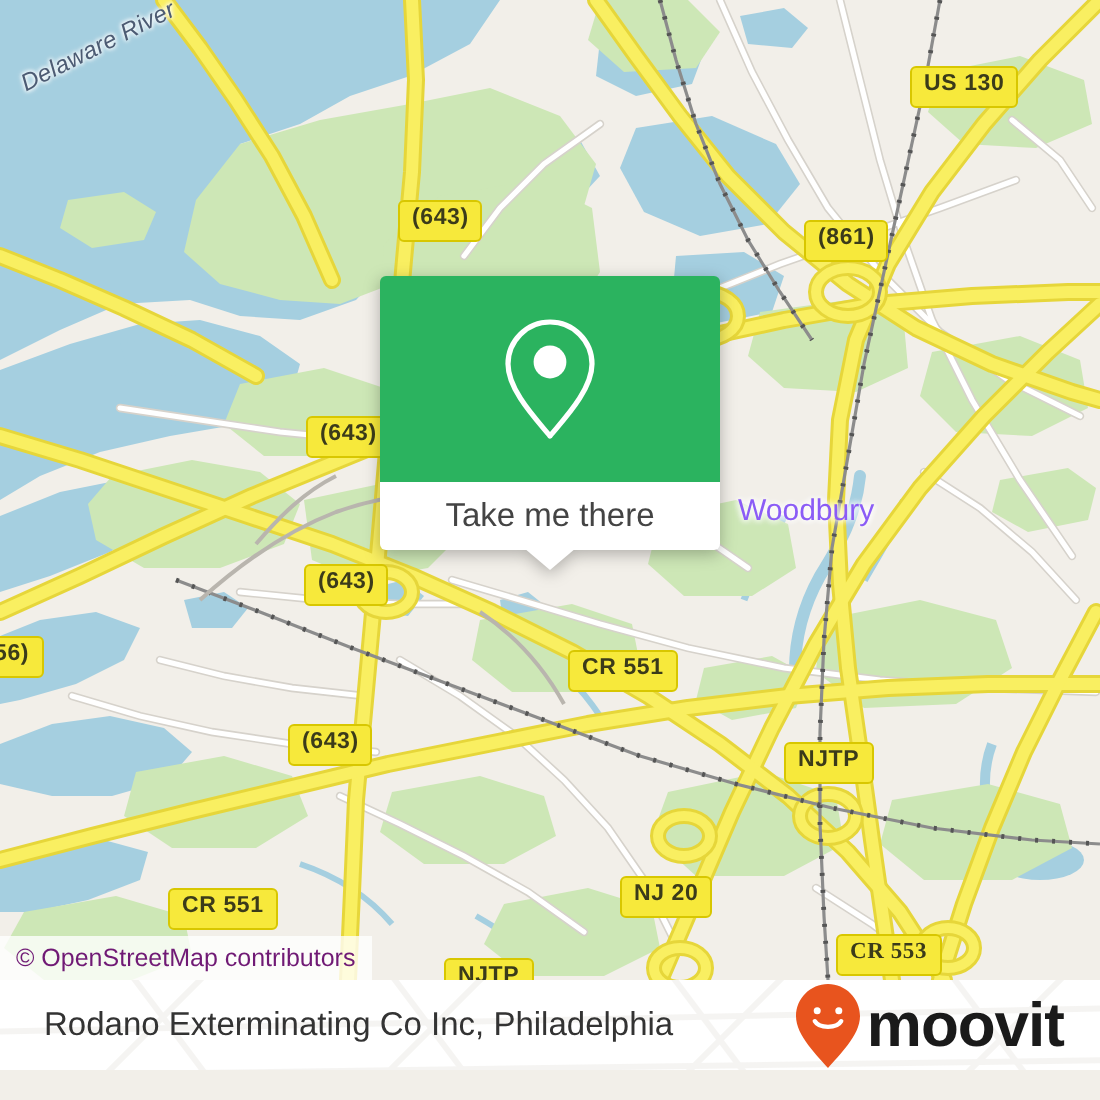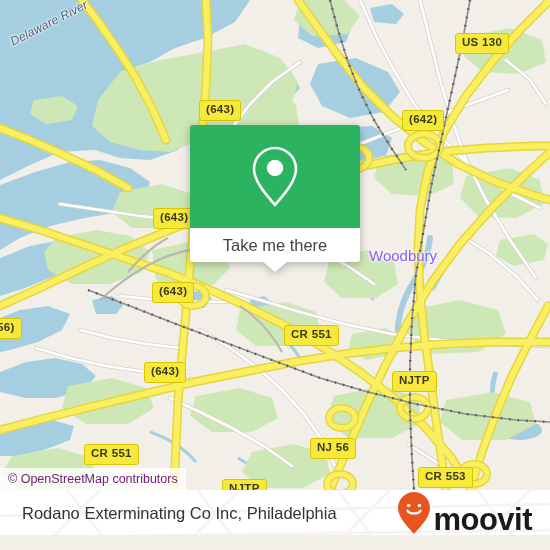--- a/index.html
+++ b/index.html
@@ -85,21 +85,21 @@
     background: rgba(255,255,255,0.78);
     font-size: 12.5px;
     color: #701a75;
     z-index: 6;
   }
 
   
   .callout {
     position: absolute;
     left: 190px;
-    top: 125px;
+    top: 138px;
     width: 170px;
     z-index: 10;
     filter: drop-shadow(0 2px 4px rgba(0,0,0,0.28));
   }
   .callout-head {
     height: 103px;
     background: #2bb35f;
     border-radius: 3px 3px 0 0;
     display: flex;
     align-items: center;
@@ -153,21 +153,21 @@
     font-size: 16.5px;
     color: #333333;
     white-space: nowrap;
   }
   .brand {
     position: absolute;
     right: 18px;
     top: 50%;
     transform: translateY(-50%);
     display: flex;
-    align-items: flex-end;
+    align-items: center;
     gap: 2px;
   }
   .brand-word {
     font-size: 31px;
     font-weight: bold;
     color: #1a1a1a;
     letter-spacing: -0.5px;
     line-height: 1;
   }
 </style>
@@ -340,30 +340,30 @@
         </g>
       </g>
     </svg>
 
     <div class="map-label label-river">Delaware River</div>
     <div class="map-label label-city">Woodbury</div>
 
     <div id="shield-layer">
         <div class="shield" style="left: 455px; top: 33px;">US 130</div>
         <div class="shield" style="left: 199px; top: 100px;">(643)</div>
-        <div class="shield" style="left: 402px; top: 110px;">(642)</div>
+        <div class="shield" style="left: 402px; top: 110px;">(861)</div>
         <div class="shield" style="left: 153px; top: 208px;">(643)</div>
         <div class="shield" style="left: 152px; top: 282px;">(643)</div>
         <div class="shield" style="left: -10px; top: 318px;">56)</div>
         <div class="shield" style="left: 284px; top: 325px;">CR 551</div>
         <div class="shield" style="left: 144px; top: 362px;">(643)</div>
         <div class="shield" style="left: 392px; top: 371px;">NJTP</div>
-        <div class="shield" style="left: 310px; top: 438px;">NJ 56</div>
+        <div class="shield" style="left: 310px; top: 438px;">NJ 20</div>
         <div class="shield" style="left: 84px; top: 444px;">CR 551</div>
-        <div class="shield" style="left: 418px; top: 467px;">CR 553</div>
+        <div class="shield" style="left: 418px; top: 467px; font-family: Liberation Serif, serif;">CR 553</div>
         <div class="shield" style="left: 222px; top: 479px;">NJTP</div>
       </div>
   </div>
 
   <div class="attribution">
     <span>© OpenStreetMap contributors</span>
   </div>
 
   <div class="callout">
     <div class="callout-head">

